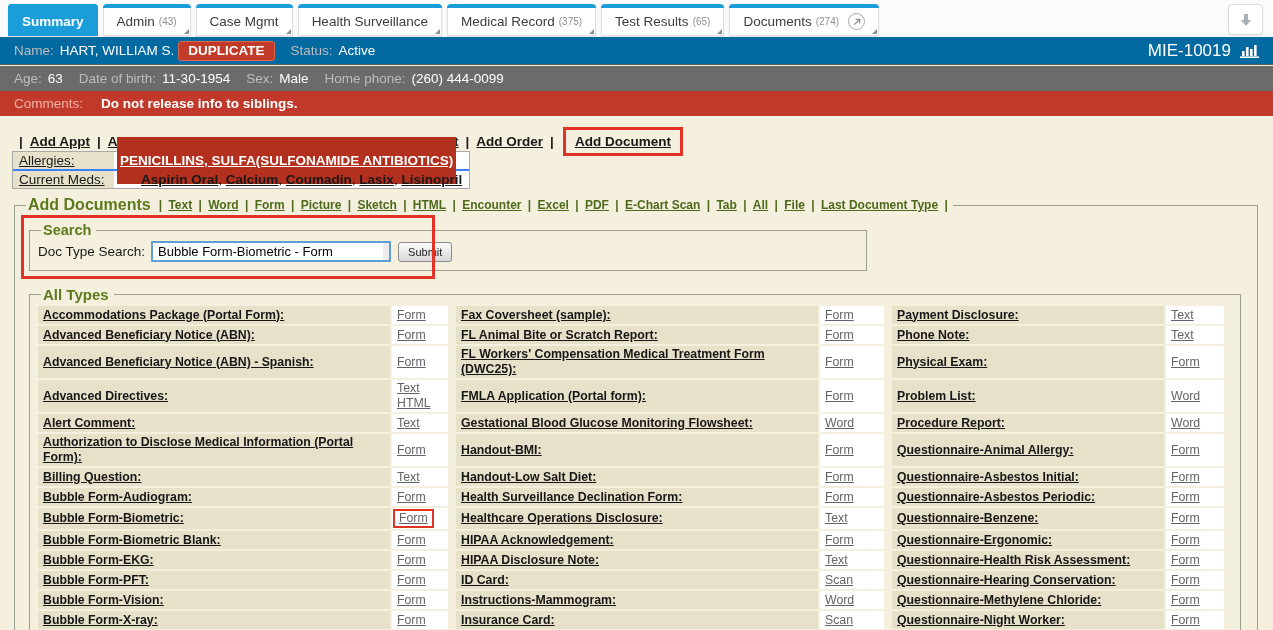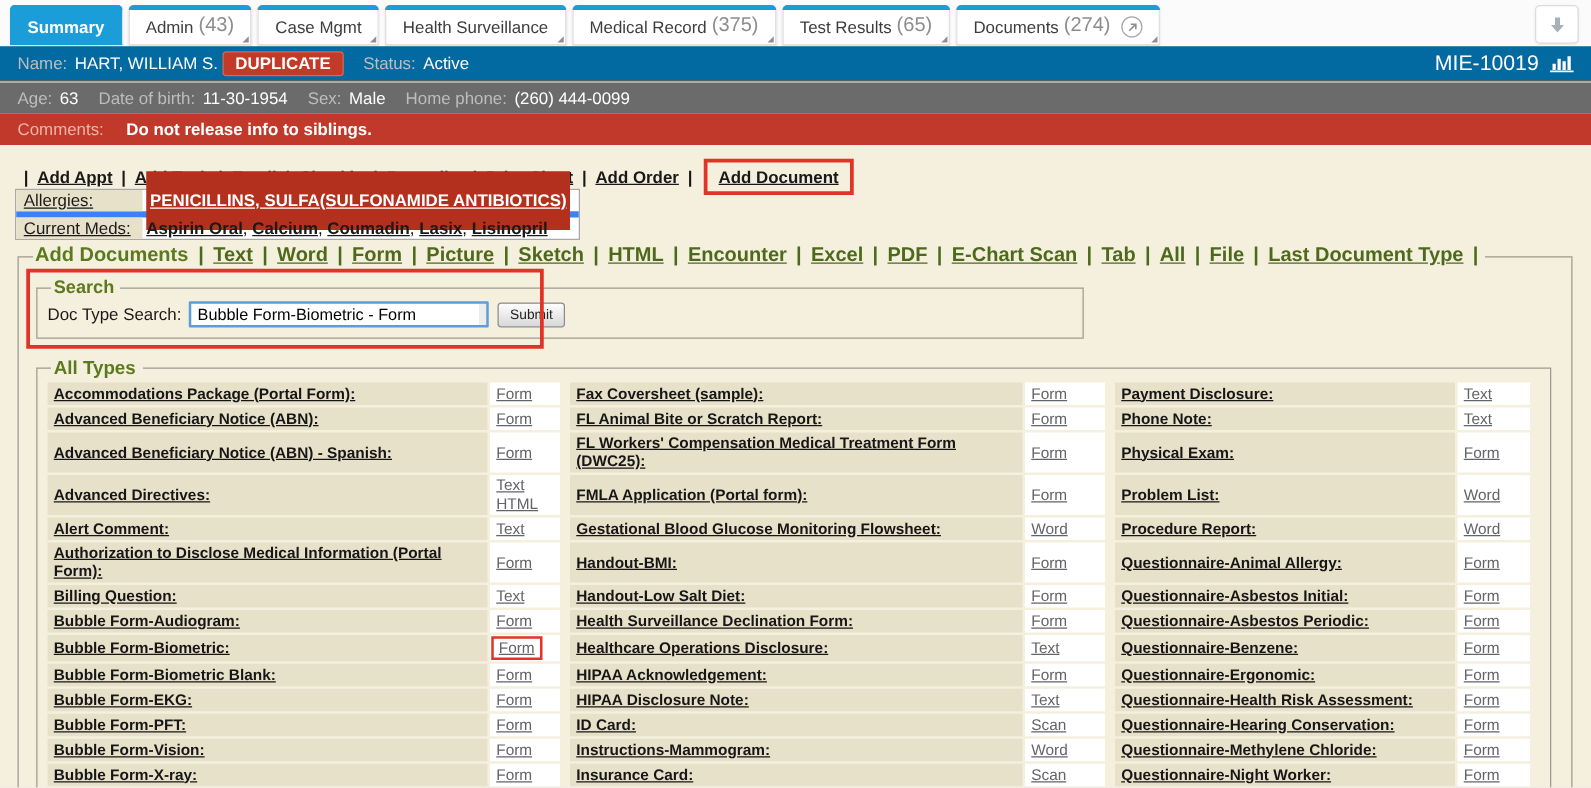--- a/index.html
+++ b/index.html
@@ -12,21 +12,21 @@
   
   .tabbar { position:absolute; top:0; left:0; width:100%; height:37px;
     background:#fbfbfb; display:flex; align-items:flex-start; padding:4px 10px 0 8px; }
   .tabs { display:flex; gap:5px; align-items:flex-start; }
   .tab { position:relative; height:32px; border-radius:4px 4px 0 0; background:#fff;
     border:1px solid #e0e0e0; border-top:none; display:flex; align-items:center;
     padding:3px 13px 0 13px; font-size:13.5px; color:#3d3d3d; cursor:pointer;
     box-shadow:0 1px 2px rgba(0,0,0,.10); white-space:nowrap; }
   .tab::before { content:""; position:absolute; top:0; left:-1px; right:-1px; height:4px;
     background:var(--accent); border-radius:4px 4px 0 0; }
-  .tab .count { font-size:16px; color:#8d8d8d; margin-left:4px; }
+  .tab .count { font-size:10px; color:#8d8d8d; margin-left:4px; }
   .tab.active { background:var(--accent); border-color:var(--accent); color:#fff; font-weight:bold; }
   .tab .dd { position:absolute; right:1px; bottom:1px; width:0; height:0;
     border-left:5px solid transparent; border-bottom:5px solid #8f8f8f; }
   .popout { display:inline-flex; align-items:center; justify-content:center;
     width:17px; height:17px; border:1px solid #a7a7a7; border-radius:50%;
     margin-left:9px; padding-left:1px; }
   .hdr-btn { margin-left:auto; width:35px; height:31px; background:#fff;
     border:1px solid #dcdcdc; border-radius:4px; display:flex; align-items:center;
     justify-content:center; cursor:pointer; box-shadow:0 1px 2px rgba(0,0,0,.08); }
 
@@ -48,34 +48,34 @@
   .actions { position:absolute; top:123px; left:12px; height:36px; display:flex;
     align-items:center; font-size:13.5px; font-weight:bold; color:#191919; }
   .actions a { color:#191919; text-decoration:underline; cursor:pointer; }
   .actions .pipe { margin:0 7px; }
   .hl-inline { border:3px solid #e23327; padding:4px 9px; margin-left:2px; }
 
   
   .abox { position:absolute; top:151px; left:12px; background:#fff;
     border:1px solid #a9a9a9; font-size:13.5px; }
   .abox-row { display:flex; align-items:center; }
-  .abox-row + .abox-row { border-top:5px solid #3b82f6; }
+  .abox-row + .abox-row { border-top:2px solid #3b82f6;gap:24px; }
   .abox-label { background:#e8e1ca; width:101px; padding:1px 6px; flex:none; }
   .abox-label a { color:#191919; text-decoration:underline; cursor:pointer; }
   .abox-val { padding:1px 7px 1px 3px; white-space:nowrap; }
   .allergy-link { background:#b3301e; color:#fff; font-weight:bold;
     text-decoration:underline; padding:16px 3px; cursor:pointer; }
   .abox-val .med { color:#191919; font-weight:bold; text-decoration:underline; cursor:pointer; }
 
   
   fieldset { border:1px solid #9c9c90; margin:0; padding:0; }
   legend { color:#5b7a1d; font-weight:bold; margin-left:3px; padding:0 5px 0 2px; }
   .adddocs { position:absolute; top:196px; left:14px; width:1244px; height:460px; padding:2px 8px 0; }
   .adddocs > legend { font-size:16px; display:flex; align-items:center; }
-  .typelinks { font-size:16px; color:#4d6a1c; font-weight:bold; margin-left:8px; }
+  .typelinks { font-size:12px; color:#4d6a1c; font-weight:bold; margin-left:8px; }
   .typelinks a { color:#4d6a1c; text-decoration:underline; cursor:pointer; margin:0 3px; }
 
   .searchwrap { position:relative; margin:6px 0 0 6px; width:838px; }
   .searchfs { width:100%; padding:0 8px 8px; }
   .searchfs legend { font-size:14.5px; }
   .search-row { display:flex; align-items:center; font-size:13.5px; margin-top:3px; color:#191919; }
   .search-row input { margin-left:6px; width:240px; height:21px; font:13px "Liberation Sans",sans-serif;
     padding:1px 5px; border:2px solid #5e9ed6; border-radius:1px; outline:none;
     background:linear-gradient(to right,#fff calc(100% - 6px), #ececec calc(100% - 6px)); }
   .search-row button { margin-left:7px; font:11px "Liberation Sans",sans-serif; color:#222;

